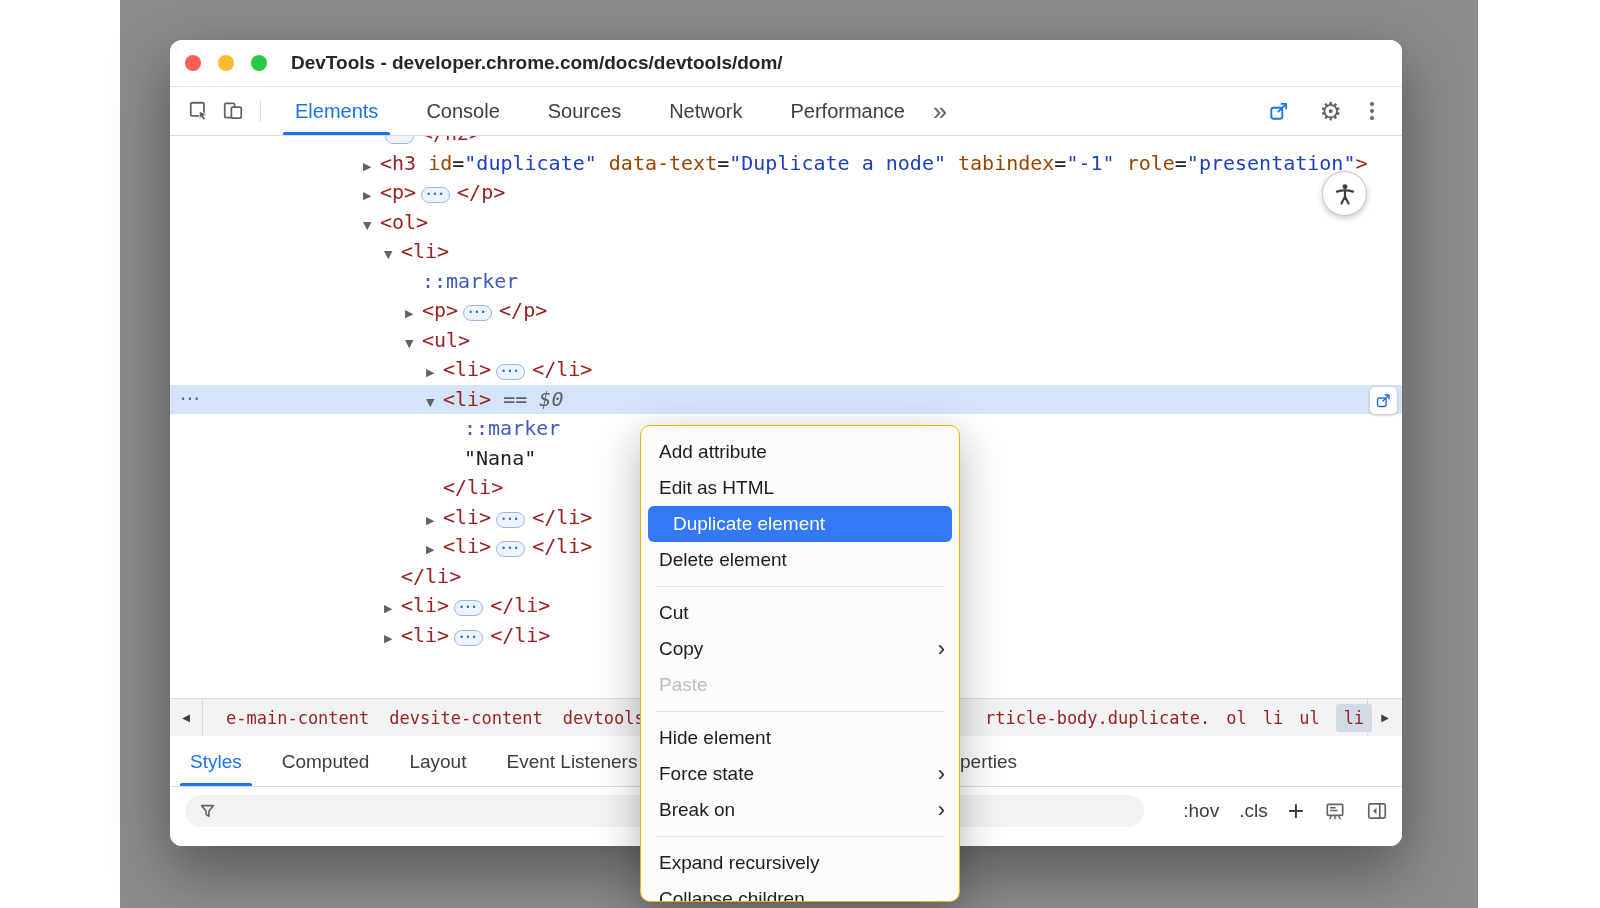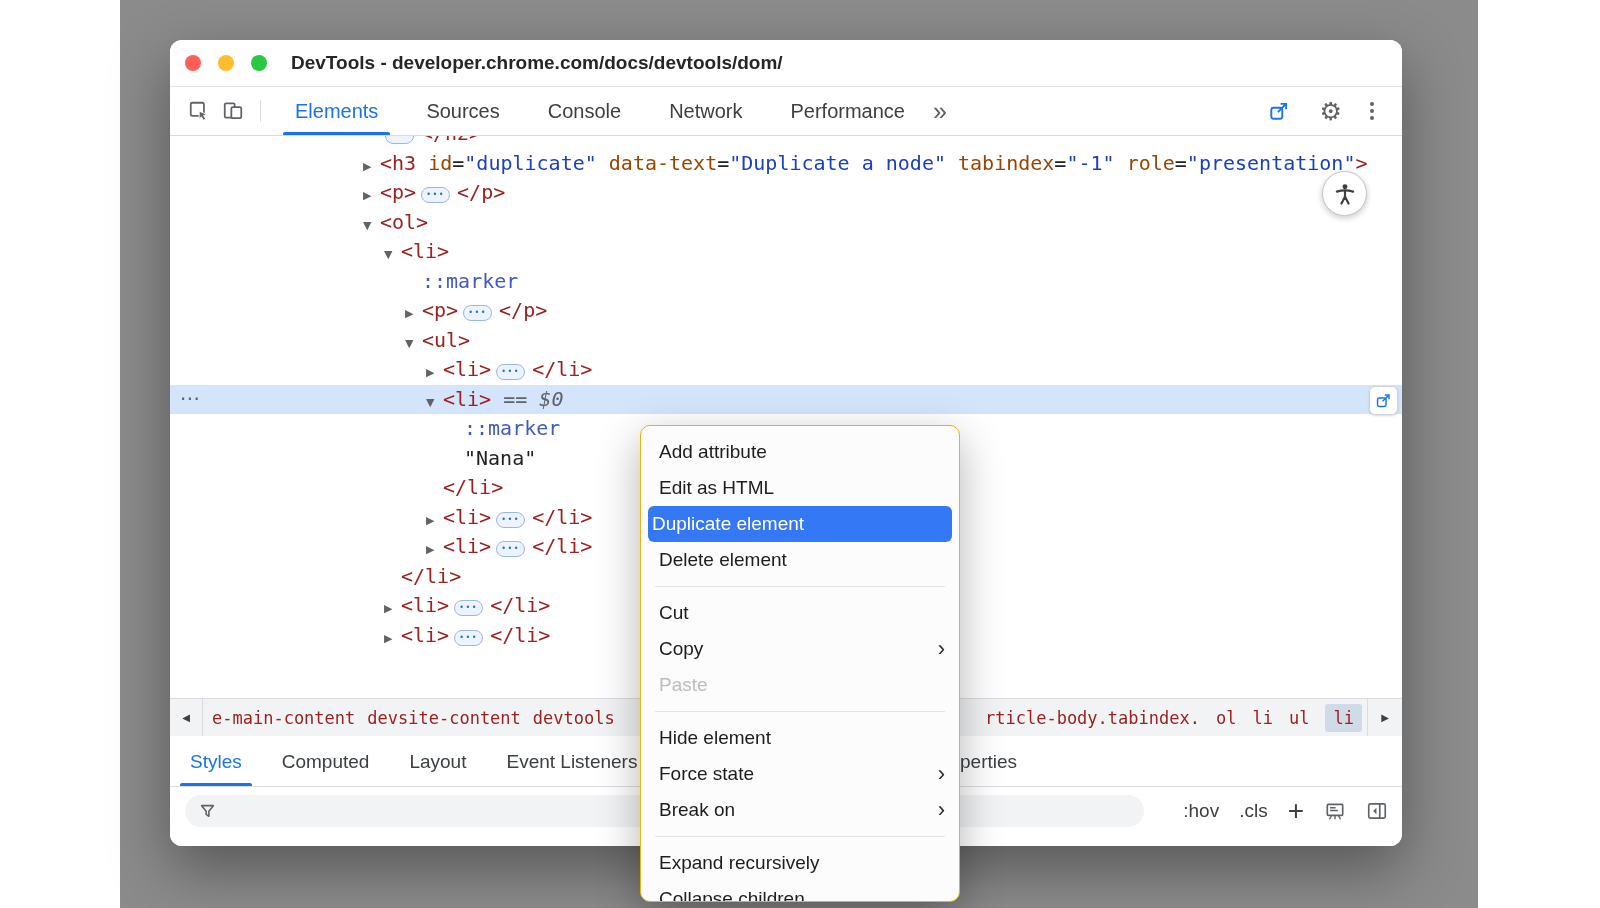--- a/index.html
+++ b/index.html
@@ -63,21 +63,21 @@
     display:flex;align-items:center;justify-content:center;z-index:5;}
 
   
   .crumbbar{position:absolute;left:0;right:0;top:658px;height:38px;background:#f1f3f4;
     border-top:1px solid #dadce0;font-family:"DejaVu Sans Mono",monospace;font-size:17px;
     color:var(--c-tag);box-sizing:border-box;}
   .crumb-nav{position:absolute;top:0;bottom:0;width:32px;display:flex;align-items:center;
     justify-content:center;font-family:"Liberation Sans",sans-serif;font-size:10px;color:#3c4043;}
   .crumb-nav.left{left:0;border-right:1px solid #dadce0;}
   .crumb-nav.right{right:0;width:34px;border-left:1px solid #dadce0;}
-  .crumbs-left{position:absolute;left:42px;top:0;bottom:0;display:flex;align-items:center;gap:12px;}
+  .crumbs-left{position:absolute;left:56px;top:0;bottom:0;display:flex;align-items:center;gap:20px;}
   .crumbs-right{position:absolute;left:815px;top:0;bottom:0;display:flex;align-items:center;gap:16px;}
   .crumb{white-space:nowrap;}
   .crumb.sel{background:var(--crumb-sel);padding:4px 8px;border-radius:3px;}
 
   
   .stylestabs{position:absolute;left:0;right:0;top:697px;height:49px;background:#fff;
     border-bottom:1px solid #dadce0;display:flex;align-items:flex-end;}
   .stab{padding:0 20px;line-height:49px;font-size:19px;color:#3c4043;position:relative;white-space:nowrap;}
   .stab.active{color:var(--accent);font-weight:500;}
   .stab.active::after{content:"";position:absolute;left:10px;right:10px;bottom:0;height:3px;
@@ -93,21 +93,21 @@
     font-family:"Liberation Sans",sans-serif;width:400px;}
   .fcontrols{margin-left:auto;margin-right:14px;display:flex;align-items:center;gap:20px;
     font-size:19px;color:#3c4043;}
   .plus{font-size:28px;font-weight:300;line-height:1;color:#3c4043;}
 
   
   .menu{position:absolute;left:640px;top:425px;width:318px;height:467px;background:#fcfcfd;
     border:1px solid #eab308;border-radius:10px;box-shadow:0 14px 44px rgba(0,0,0,.3);
     padding-top:8px;overflow:hidden;z-index:40;font-size:19px;color:#1d1d1f;}
   .mi{height:36px;line-height:36px;padding:0 18px;position:relative;white-space:nowrap;}
-  .mi.hl{margin:0 7px;padding:0 4px;background:var(--menu-hl);color:#fff;border-radius:6px;}
+  .mi.hl{margin:0 7px;padding:0 25px;background:var(--menu-hl);color:#fff;border-radius:6px;}
   .mi.dis{color:#bdbdbd;}
   .chev{position:absolute;right:14px;top:0;font-size:22px;color:#2c2c2e;line-height:36px;}
   .msep{height:1px;background:#e3e3e6;margin:8px 14px;}
 
   svg{display:block;}
 </style>
 </head>
 <body>
 
 <div class="backdrop"></div>
@@ -133,22 +133,22 @@
       </span>
       <span class="tbtn">
         <svg width="22" height="22" viewBox="0 0 20 20">
           <rect x="2.5" y="3" width="9" height="13" rx="1.2" fill="none" stroke="#5f6368" stroke-width="1.6"></rect>
           <rect x="8.5" y="6.5" width="9" height="10" rx="1.2" fill="#fff" stroke="#5f6368" stroke-width="1.6"></rect>
         </svg>
       </span>
       <span class="tdivider"></span>
       <div class="tabs">
           <div class="tab active">Elements</div>
+          <div class="tab">Console</div>
           <div class="tab">Sources</div>
-          <div class="tab">Console</div>
           <div class="tab">Network</div>
           <div class="tab">Performance</div>
         </div>
       <span class="more-tabs">»</span>
       <div class="right-icons">
         <span class="tbtn">
           <svg width="22" height="22" viewBox="0 0 20 20">
             <rect x="3" y="7" width="10" height="10" rx="2" fill="none" stroke="#1a73e8" stroke-width="1.7"></rect>
             <path d="M9 11 L16 4" fill="none" stroke="#1a73e8" stroke-width="1.7"></path>
             <path d="M11.5 3.5 h5 v5" fill="none" stroke="#1a73e8" stroke-width="1.7"></path>
@@ -200,21 +200,21 @@
     </div>
 
     <div class="crumbbar">
       <span class="crumb-nav left">◀</span>
       <div class="crumbs-left">
           <span class="crumb">e-main-content</span>
           <span class="crumb">devsite-content</span>
           <span class="crumb">devtools</span>
         </div>
       <div class="crumbs-right">
-          <span class="crumb">rticle-body.tabindex.</span>
+          <span class="crumb">rticle-body.duplicate.</span>
           <span class="crumb">ol</span>
           <span class="crumb">li</span>
           <span class="crumb">ul</span>
           <span class="crumb sel">li</span>
         </div>
       <span class="crumb-nav right">▶</span>
     </div>
 
     <div class="stylestabs">
         <div class="stab active">Styles</div>

